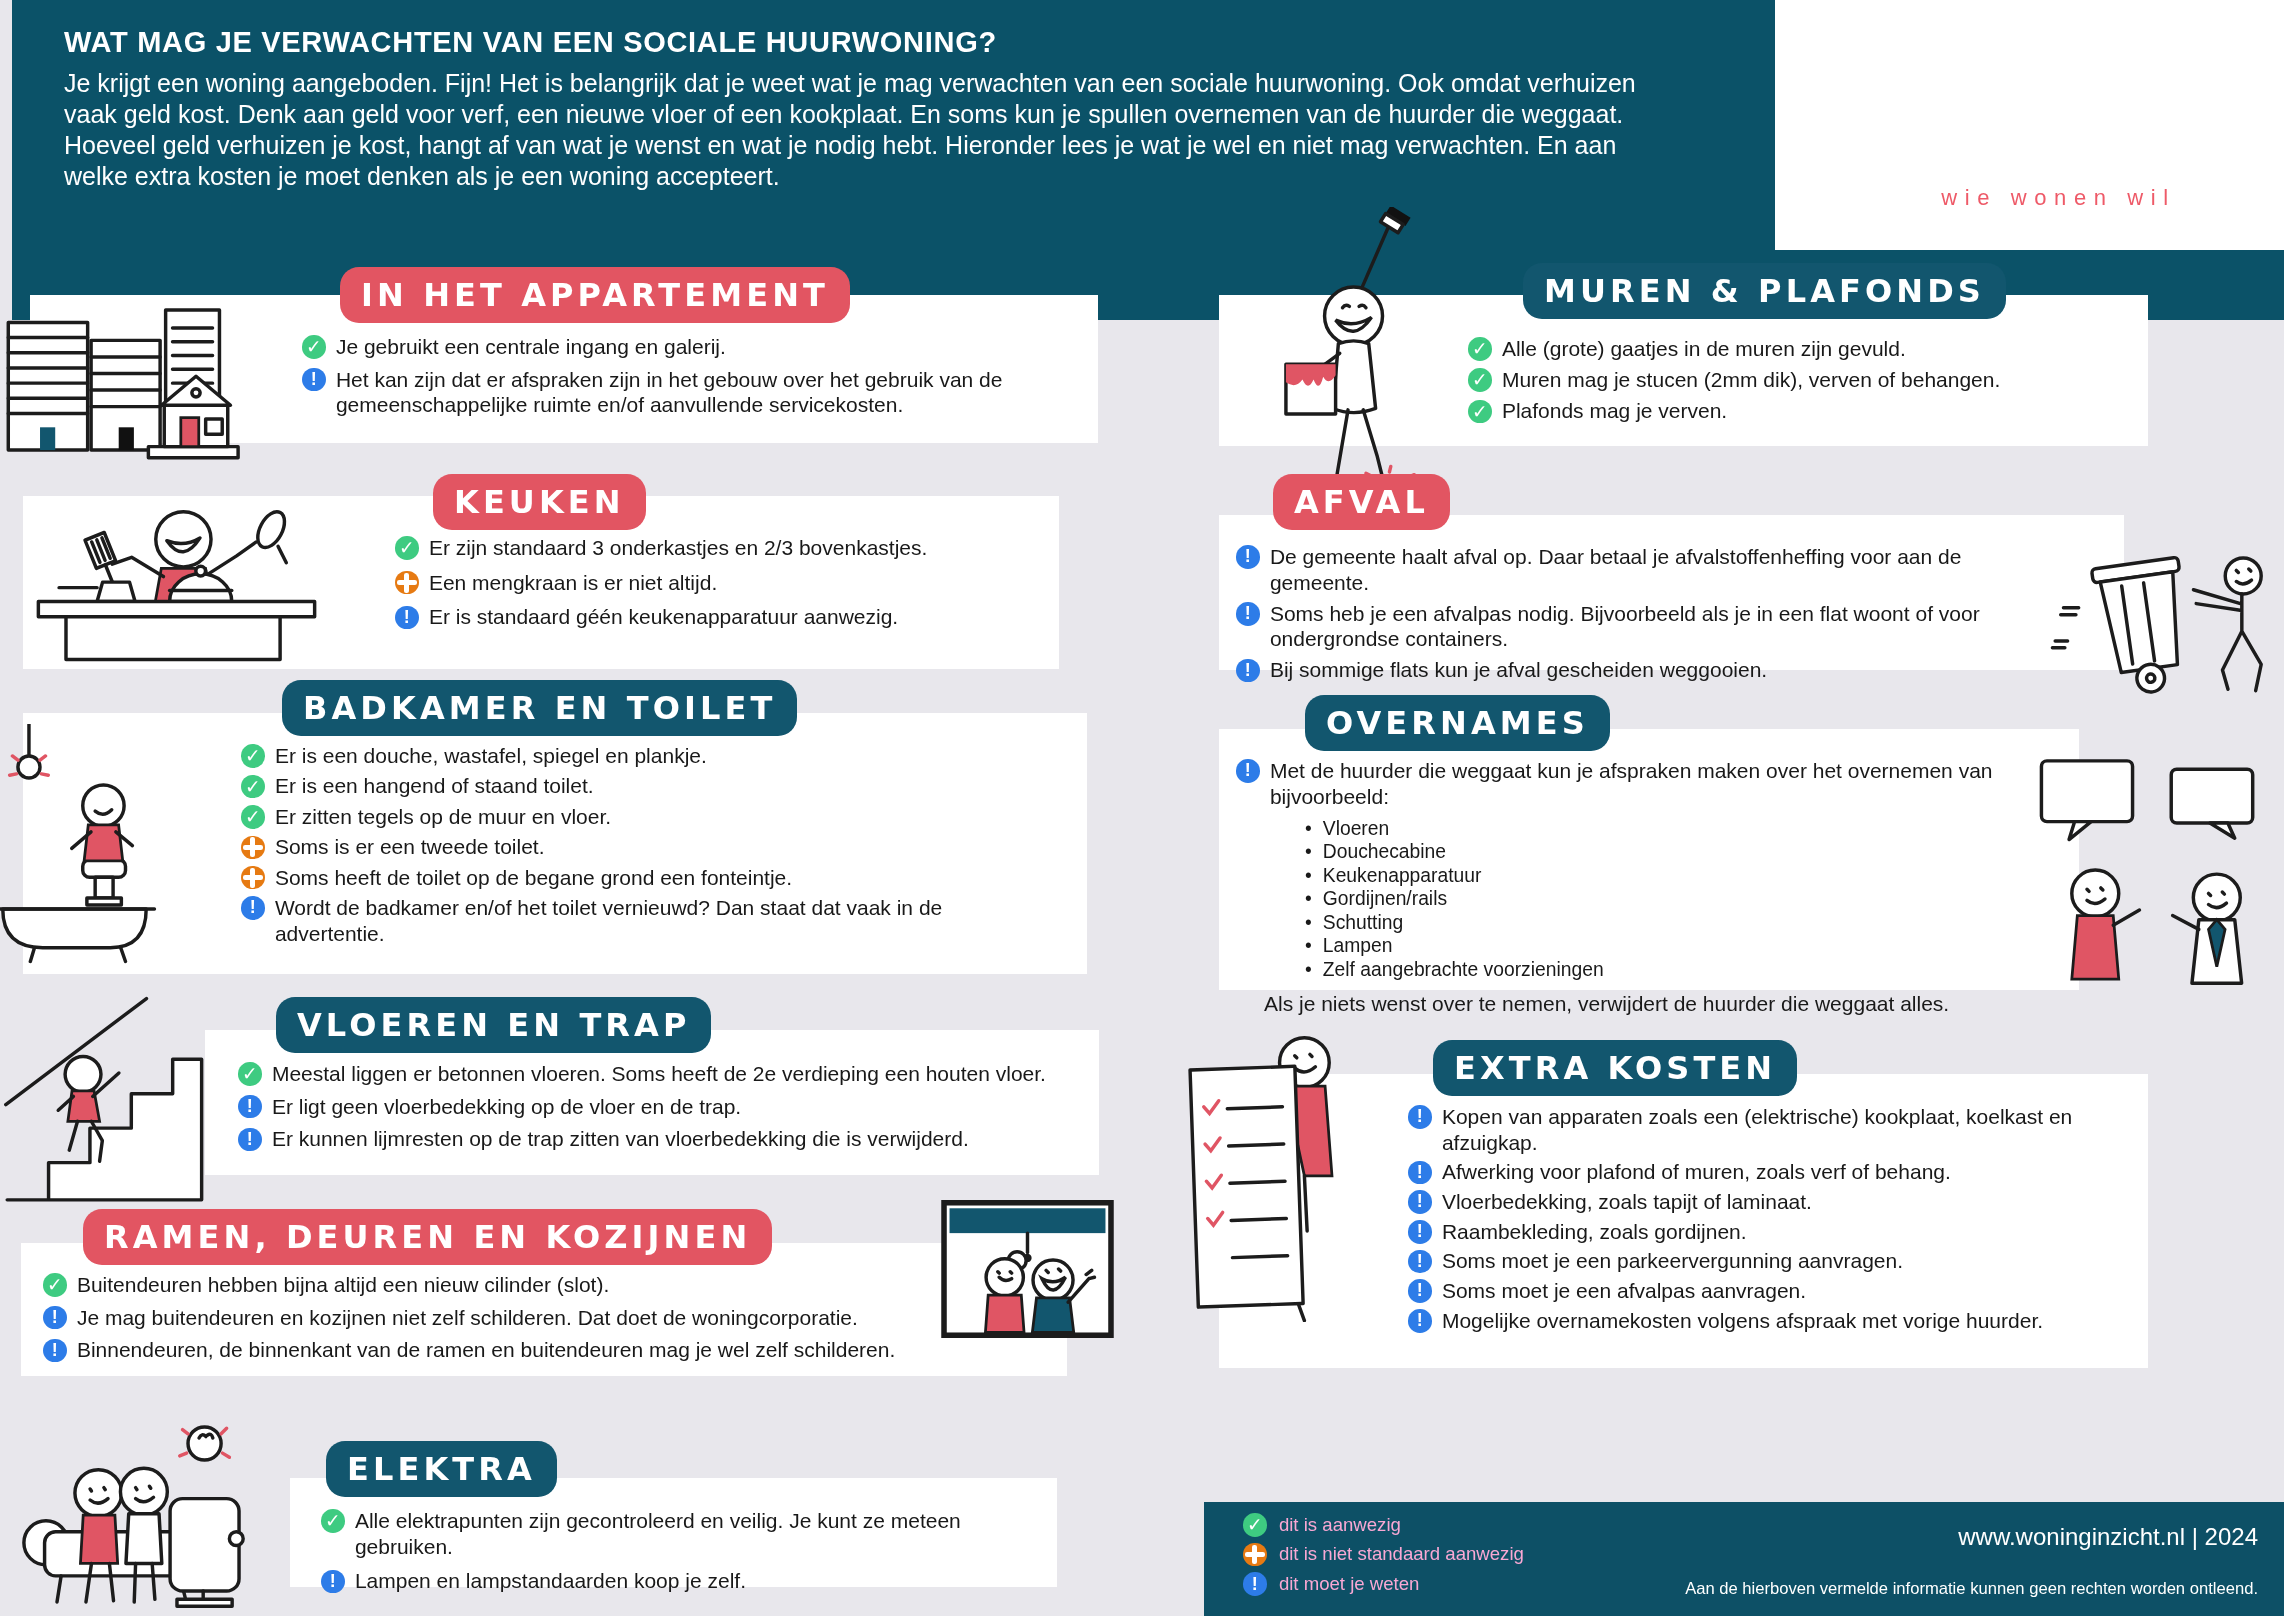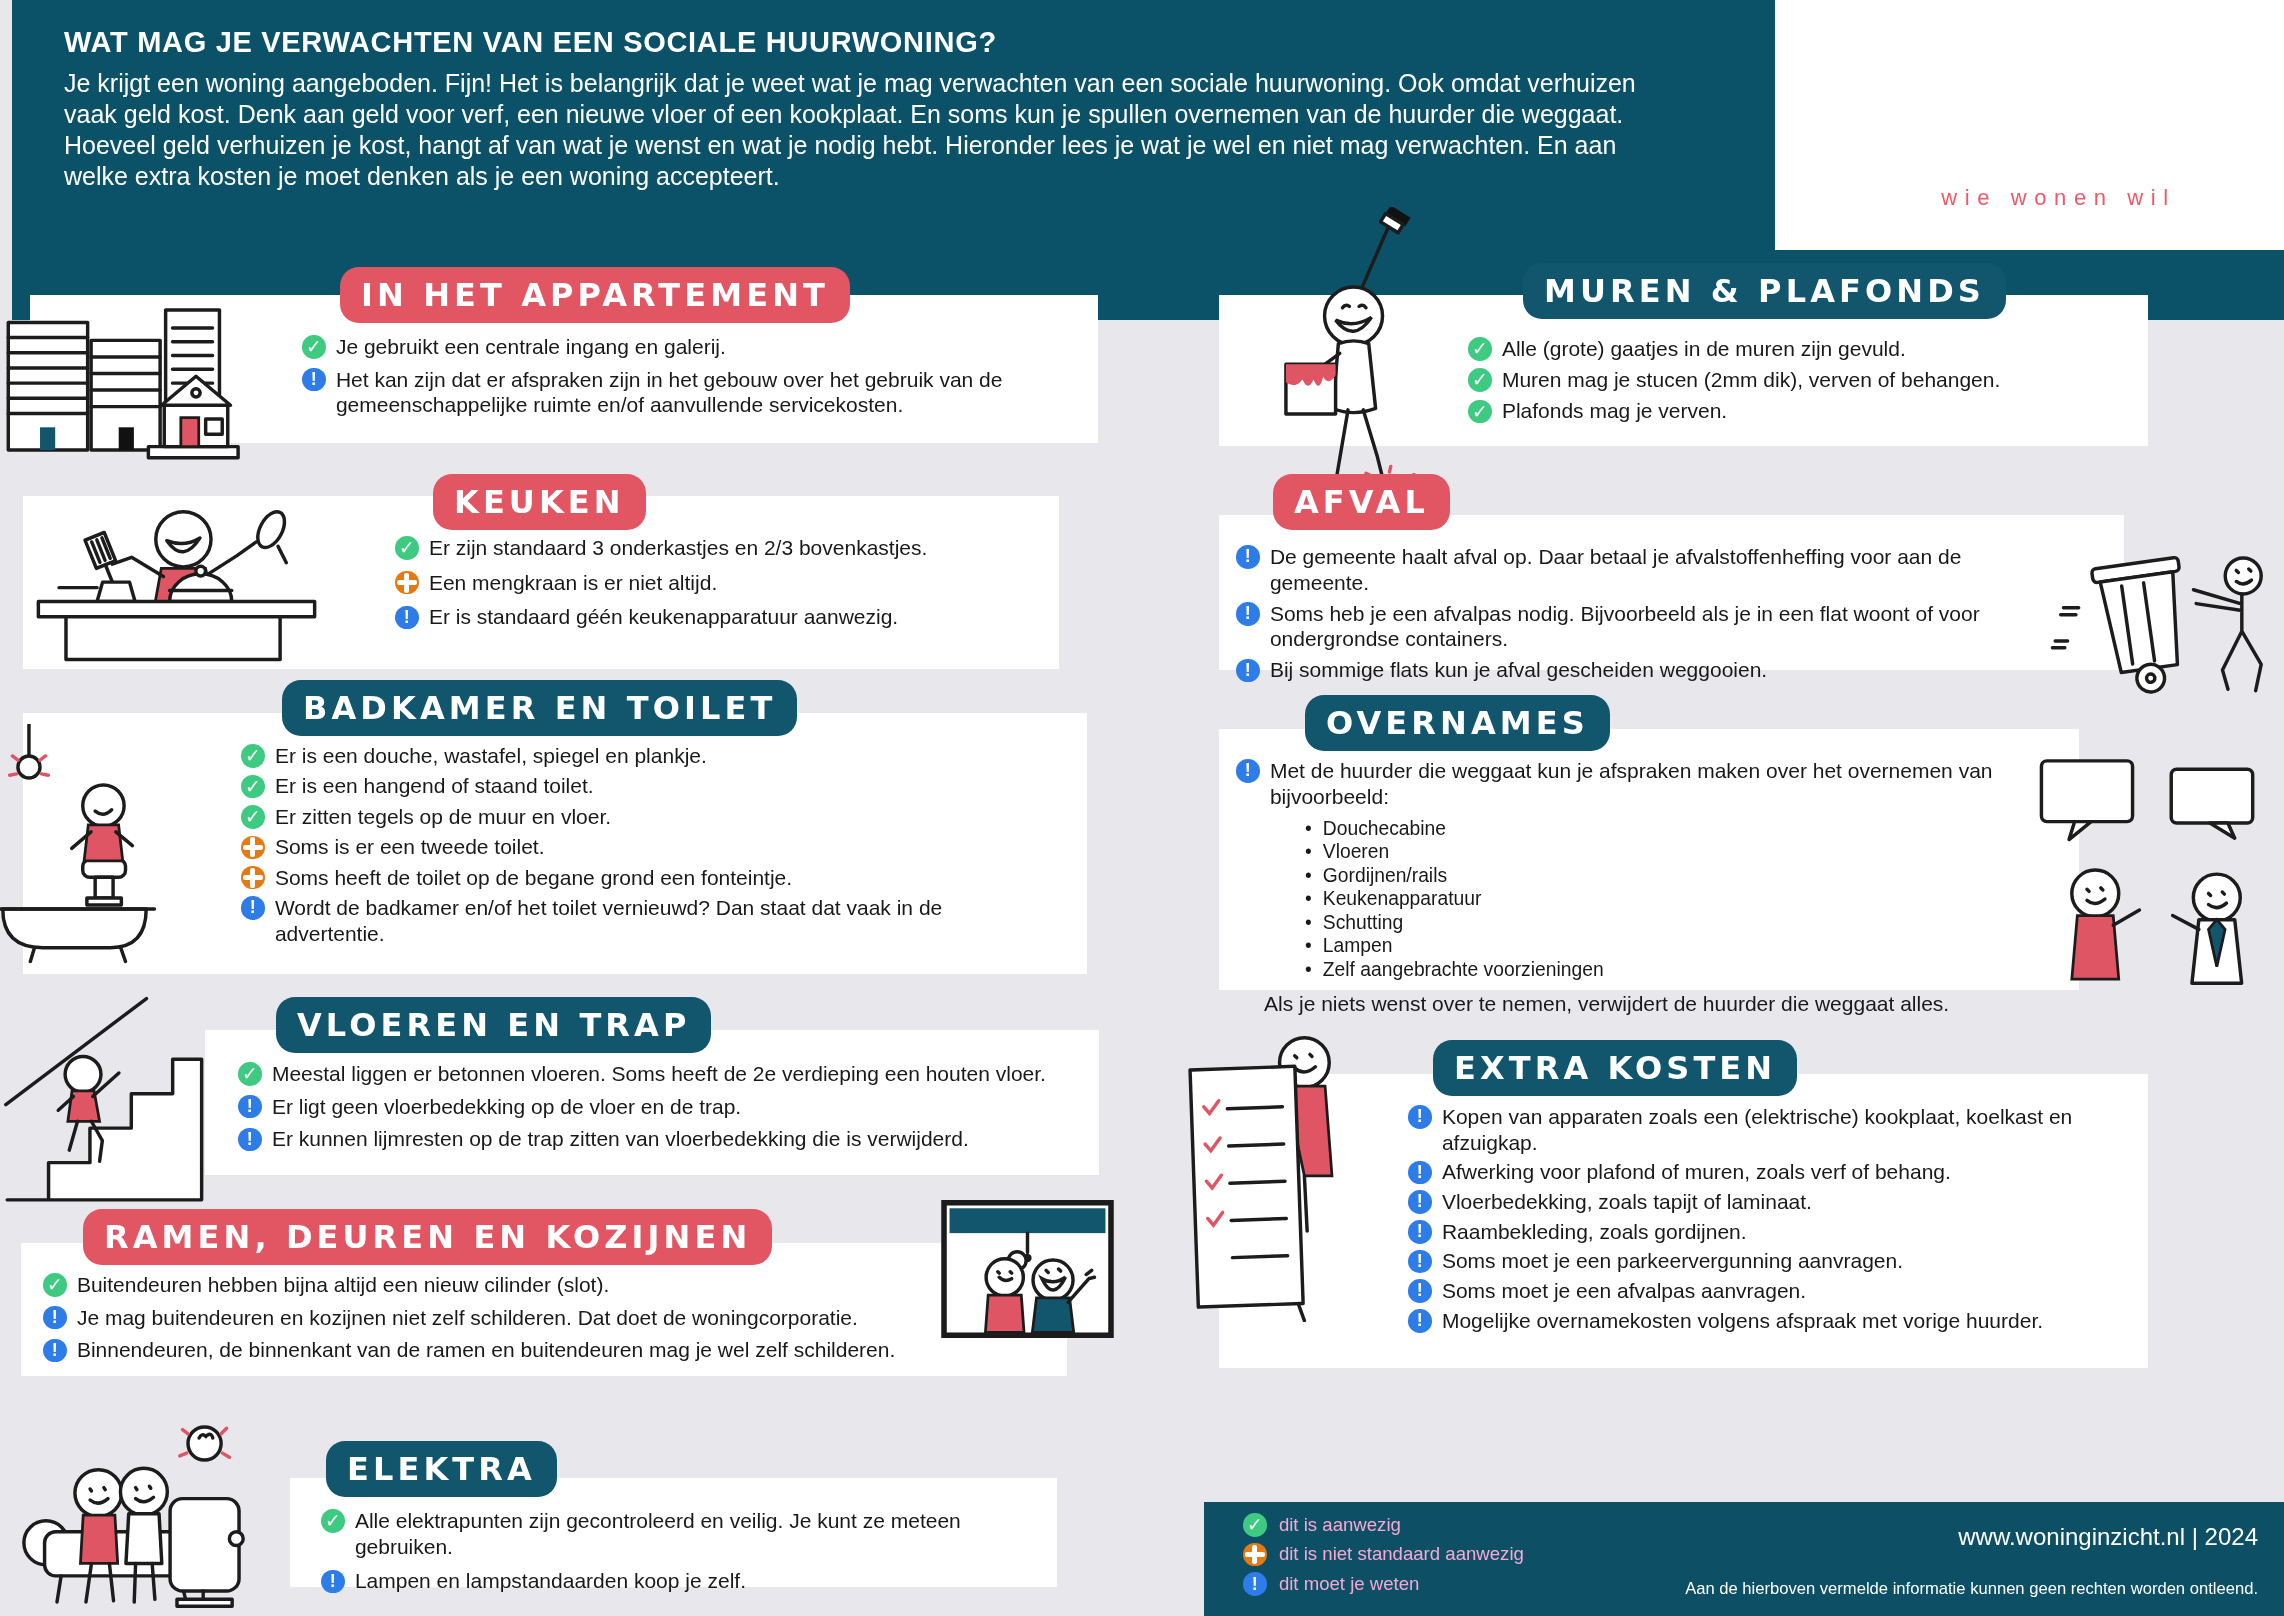--- a/index.html
+++ b/index.html
@@ -261,24 +261,24 @@
   </div>
   <div>
     <div class="card card-s9"></div>
     <div class="badge badge-teal badge-s9">OVERNAMES</div>
     <div class="items items-s9">
         <div class="item">
           <span class="icon icon-info">!</span>
           <span class="item-text">Met de huurder die weggaat kun je afspraken maken over het overnemen van bijvoorbeeld:</span>
         </div>
         <div class="bullets">
+          <div class="bullet">Vloeren</div>
           <div class="bullet">Douchecabine</div>
-          <div class="bullet">Vloeren</div>
+          <div class="bullet">Keukenapparatuur</div>
           <div class="bullet">Gordijnen/rails</div>
-          <div class="bullet">Keukenapparatuur</div>
           <div class="bullet">Schutting</div>
           <div class="bullet">Lampen</div>
           <div class="bullet">Zelf aangebrachte voorzieningen</div>
         </div>
         <div class="closing">Als je niets wenst over te nemen, verwijdert de huurder die weggaat alles.</div>
       </div>
   </div>
   <div>
     <div class="card card-s10"></div>
     <div class="badge badge-teal badge-s10">EXTRA KOSTEN</div>

